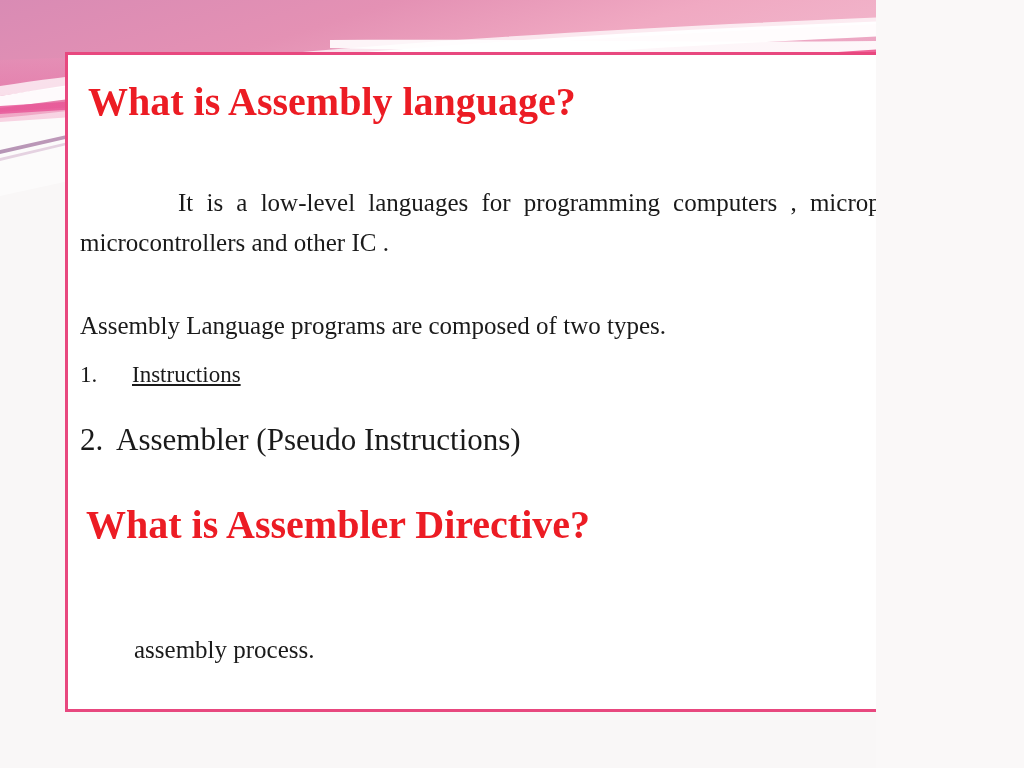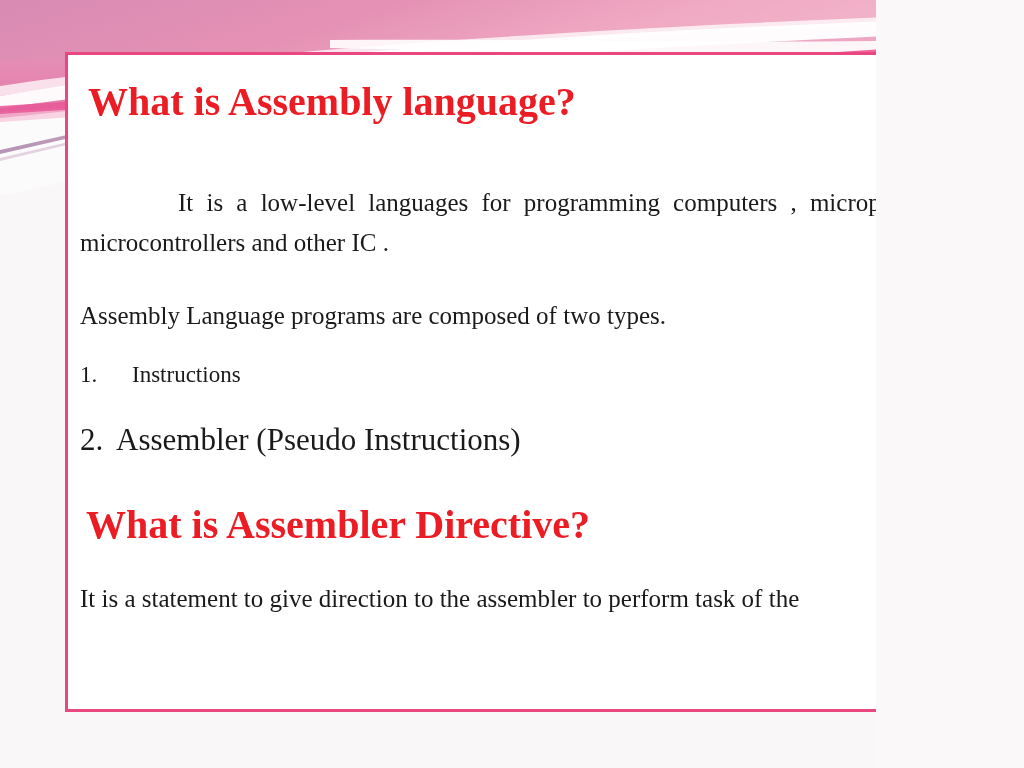--- a/index.html
+++ b/index.html
@@ -77,32 +77,33 @@
     top: 128px;
     width: 900px;
     font-size: 25px;
     line-height: 1.58;
     text-align: justify;
     text-indent: 98px;
   }
 
   #para-composed {
     left: 12px;
-    top: 245px;
+    top: 255px;
     width: 890px;
     font-size: 25px;
     line-height: 1.3;
   }
 
   #list-item-1 {
     left: 12px;
     top: 305px;
     width: 600px;
     font-size: 23px;
     line-height: 1.3;
+    text-decoration: underline;
   }
   #list-item-1 .num {
     display: inline-block;
     width: 52px;
   }
 
   #list-item-2 {
     left: 12px;
     top: 365px;
     width: 700px;
@@ -204,18 +205,18 @@
       <span class="num">1.</span><span>Instructions</span>
     </div>
 
     <div class="body-text" id="list-item-2">
       <span class="num">2.</span><span>Assembler  (Pseudo Instructions)</span>
     </div>
 
     <div class="slide-title" id="title-sub">What is Assembler Directive?</div>
 
     <div class="body-text" id="para-closing">
-      <span>It is  a statement to give direction to the  assembler to perform task of the</span><br>
-      <span class="wrap-indent"></span>
+      <br>
+      <span class="wrap-indent"></span><span>assembly process.</span>
     </div>
 
   </div>
 </div>
 
 </body></html>

